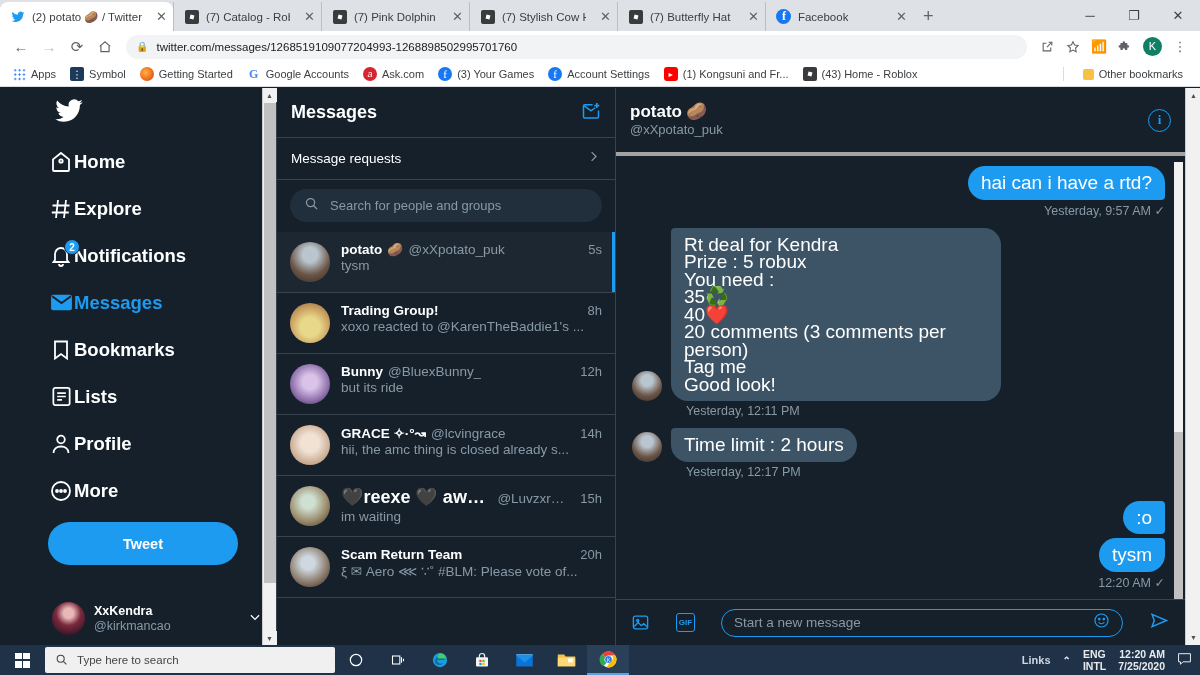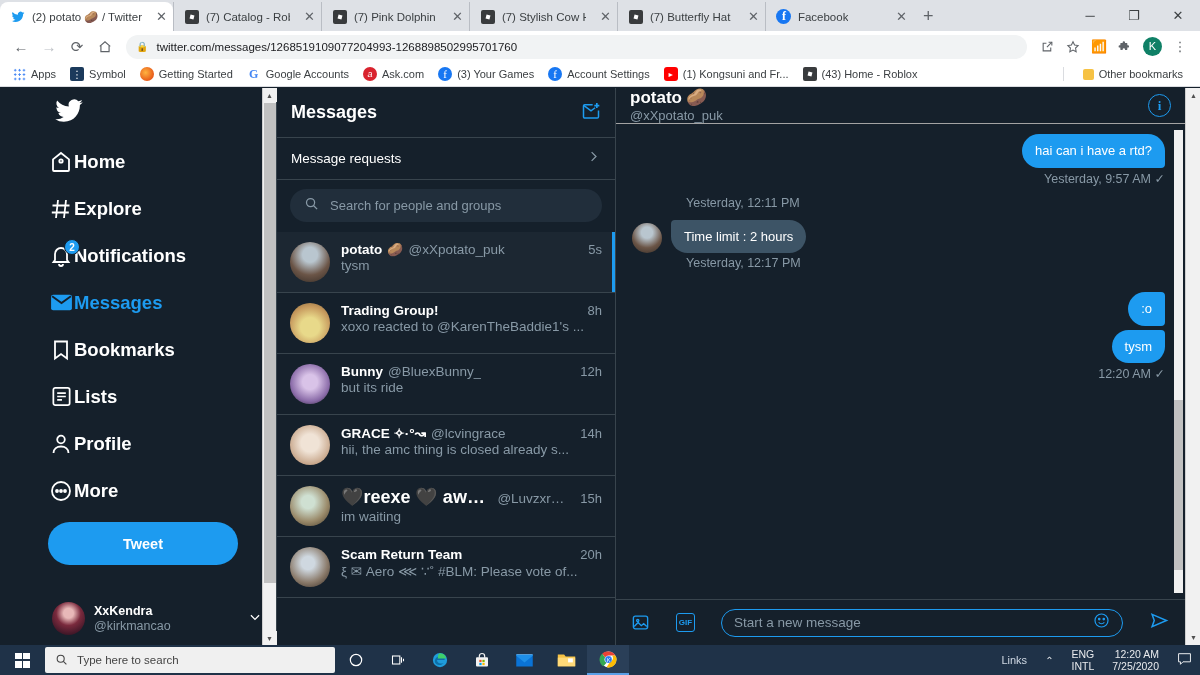--- a/index.html
+++ b/index.html
@@ -184,36 +184,36 @@
   
   .av-potato { background: radial-gradient(circle at 50% 32%, #b9c6cf 22%, #6b5547 60%, #3a3029 95%); }
   .av-trading { background: radial-gradient(circle at 50% 60%, #e8d98a 30%, #c79a5e 65%, #8b6a3c 95%); }
   .av-bunny { background: radial-gradient(circle at 50% 45%, #d9c3e8 25%, #8a6ba8 65%, #2a2233 95%); }
   .av-grace { background: radial-gradient(circle at 50% 45%, #f0e3d6 30%, #c9a98e 70%, #7a5c44 98%); }
   .av-reexe { background: radial-gradient(circle at 45% 40%, #cfe0d2 20%, #9a8a6a 60%, #4a4030 95%); }
   .av-scam { background: radial-gradient(circle at 45% 40%, #cfd8e0 20%, #8a7a6a 60%, #3a3028 95%); }
 
   
   .convpane { flex: 1; display: flex; flex-direction: column; min-width: 0; }
-  .cp-head { height: 36px; display: flex; align-items: center; padding: 0 14px;
-             border-bottom: 1px solid #a3a3a3; flex: none; }
+  .cp-head { height: 68px; display: flex; align-items: center; padding: 0 14px;
+             border-bottom: 4px solid #a3a3a3; flex: none; }
   .cp-head .nm { color: #fff; font-size: 17px; font-weight: bold; line-height: 20px; }
   .cp-head .hd { color: #8899a6; font-size: 13px; line-height: 16px; }
   .info-btn {
     margin-left: auto; width: 23px; height: 23px; border-radius: 50%;
     border: 1.6px solid #1d9bf0; color: #1d9bf0; font-size: 13px; font-weight:bold;
     display:flex; align-items:center; justify-content:center; cursor:pointer;
     font-family:"Liberation Serif",serif;
   }
   .thread { flex: 1; padding: 10px 20px 4px 16px; overflow: hidden; position: relative;}
   .row { display: flex; margin-bottom: 2px; }
   .row.out { justify-content: flex-end; }
   .row.in { align-items: flex-end; gap: 9px; }
   .bubble {
-    max-width: 330px; padding: 8px 13px; font-size: 13px; line-height: 17.5px;
+    max-width: 330px; padding: 8px 13px; font-size: 19px; line-height: 17.5px;
     word-wrap: break-word; white-space: pre-line;
   }
   .bubble.out { background: #1d9bf0; color: #fff; border-radius: 17px 17px 4px 17px; }
   .bubble.out.mid { border-radius: 17px 4px 4px 17px; }
   .bubble.out.last { border-radius: 17px 4px 17px 17px; }
   .bubble.in { background: #3d5466; color: #fff; border-radius: 4px 17px 17px 17px; }
   .msg-av { width: 30px; height: 30px; border-radius: 50%; flex: none;
     background: radial-gradient(circle at 50% 32%, #b9c6cf 22%, #6b5547 60%, #3a3029 95%); }
   .tstamp { color: #8899a6; font-size: 12.5px; margin: 3px 0 10px 0; }
   .tstamp.out { text-align: right; }
@@ -260,21 +260,21 @@
   .startbtn { width: 45px; height: 30px; display:flex; align-items:center; justify-content:center; cursor:pointer;}
   .winlogo { width:15px; height:15px; display:grid; grid-template-columns:1fr 1fr;
              grid-template-rows:1fr 1fr; gap:1.6px; }
   .winlogo i { background:#fff; display:block; }
   .tbsearch {
     width: 290px; height: 26px; background: #f0f0f0; border-radius: 2px; display:flex;
     align-items:center; gap:9px; padding: 0 10px; color:#444; font-size:11.5px; cursor:text;
   }
   .tb-app { width: 42px; height: 30px; display:flex; align-items:center; justify-content:center; cursor:pointer;}
   .tb-app.chrome { background: #2a3f58; border-bottom: 2px solid #5aa0e8; }
-  .tray { margin-left: auto; display:flex; align-items:center; gap:18px; padding-right:8px; color:#e8eaed;}
+  .tray { margin-left: auto; display:flex; align-items:center; gap:12px; padding-right:8px; color:#e8eaed;font-weight:bold;}
   .tray-links { color:#cfd8e3; font-size:11px; }
   .tray-lang { font-size:10.5px; line-height:12px; text-align:left;}
   .tray-clock { font-size:10.5px; line-height:12px; text-align:right;}
   .tray-chevron { font-size:10px; }
   .tray-notif { font-size:14px; }
 
   .circle { border-radius: 50%; }
 </style>
 </head>
 <body>
@@ -660,20 +660,31 @@
       <div class="thread">
 
         <div class="row out">
           <div class="bubble out">hai can i have a rtd?</div>
         </div>
         <div class="tstamp out">
           <span>Yesterday, 9:57 AM</span>
           <span>✓</span>
         </div>
 
+        <div class="row in">
+          <div class="msg-av"></div>
+          <div class="bubble in">Rt deal for Kendra
+Prize : 5 robux
+You need :
+35♻️
+40❤️
+20 comments (3 comments per person)
+Tag me
+Good look!</div>
+        </div>
         <div class="tstamp in">Yesterday, 12:11 PM</div>
 
         <div class="row in">
           <div class="msg-av"></div>
           <div class="bubble in">Time limit : 2 hours</div>
         </div>
         <div class="tstamp in">Yesterday, 12:17 PM</div>
 
         <div class="row out" style="margin-top:22px">
           <div class="bubble out mid">:o</div>

